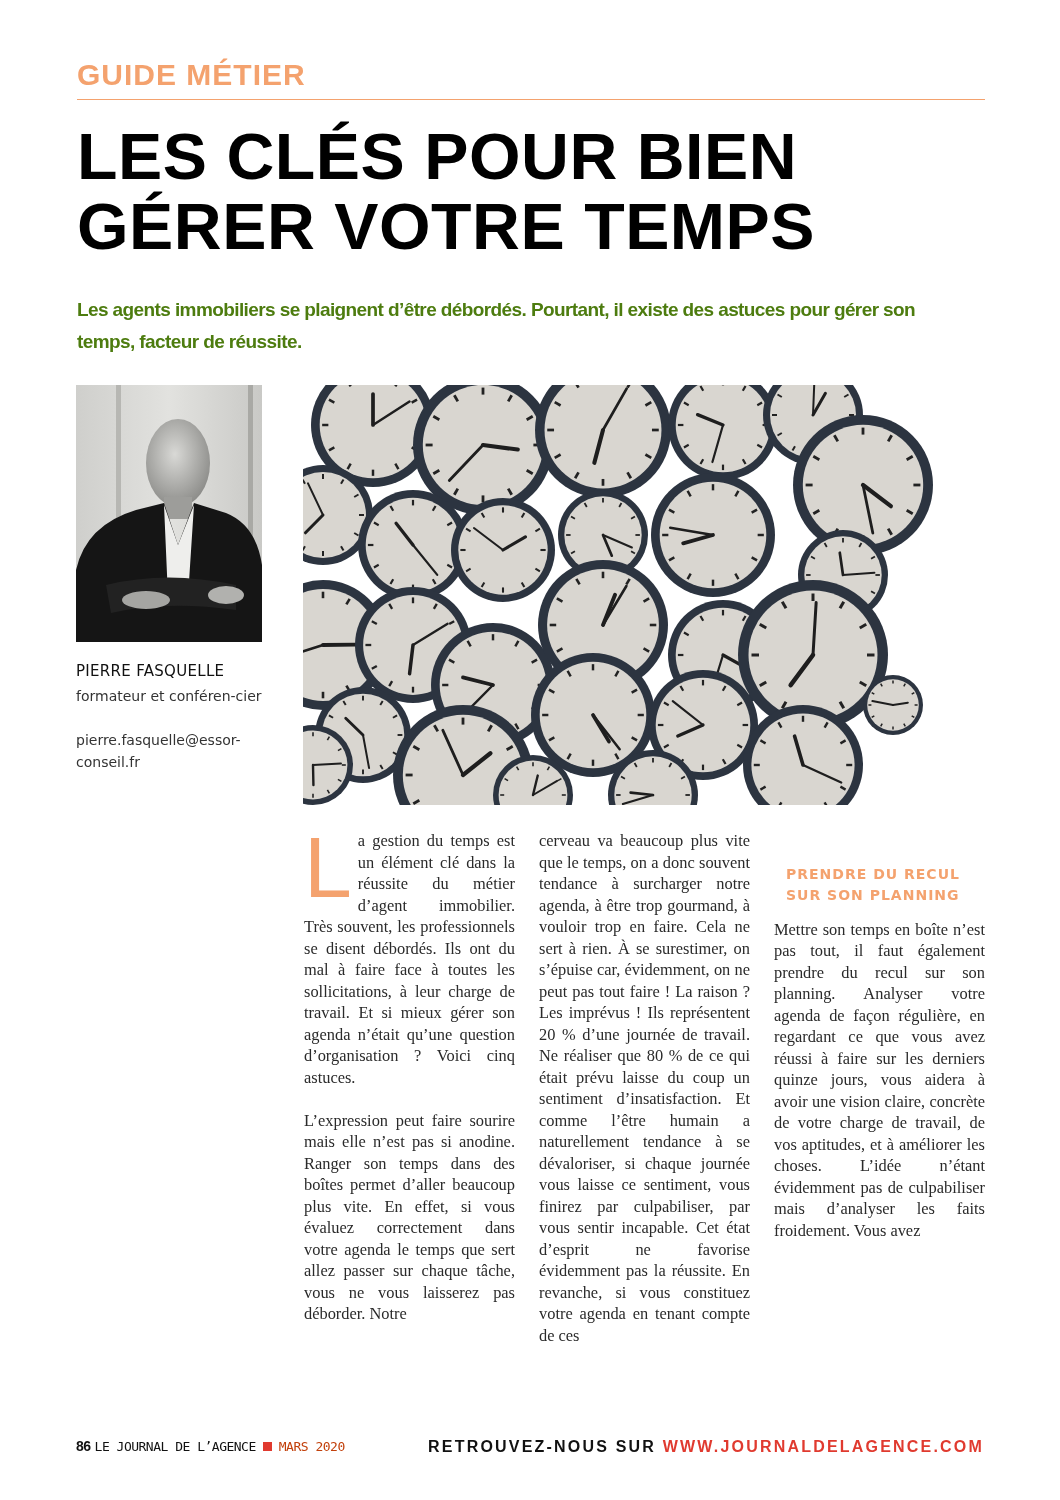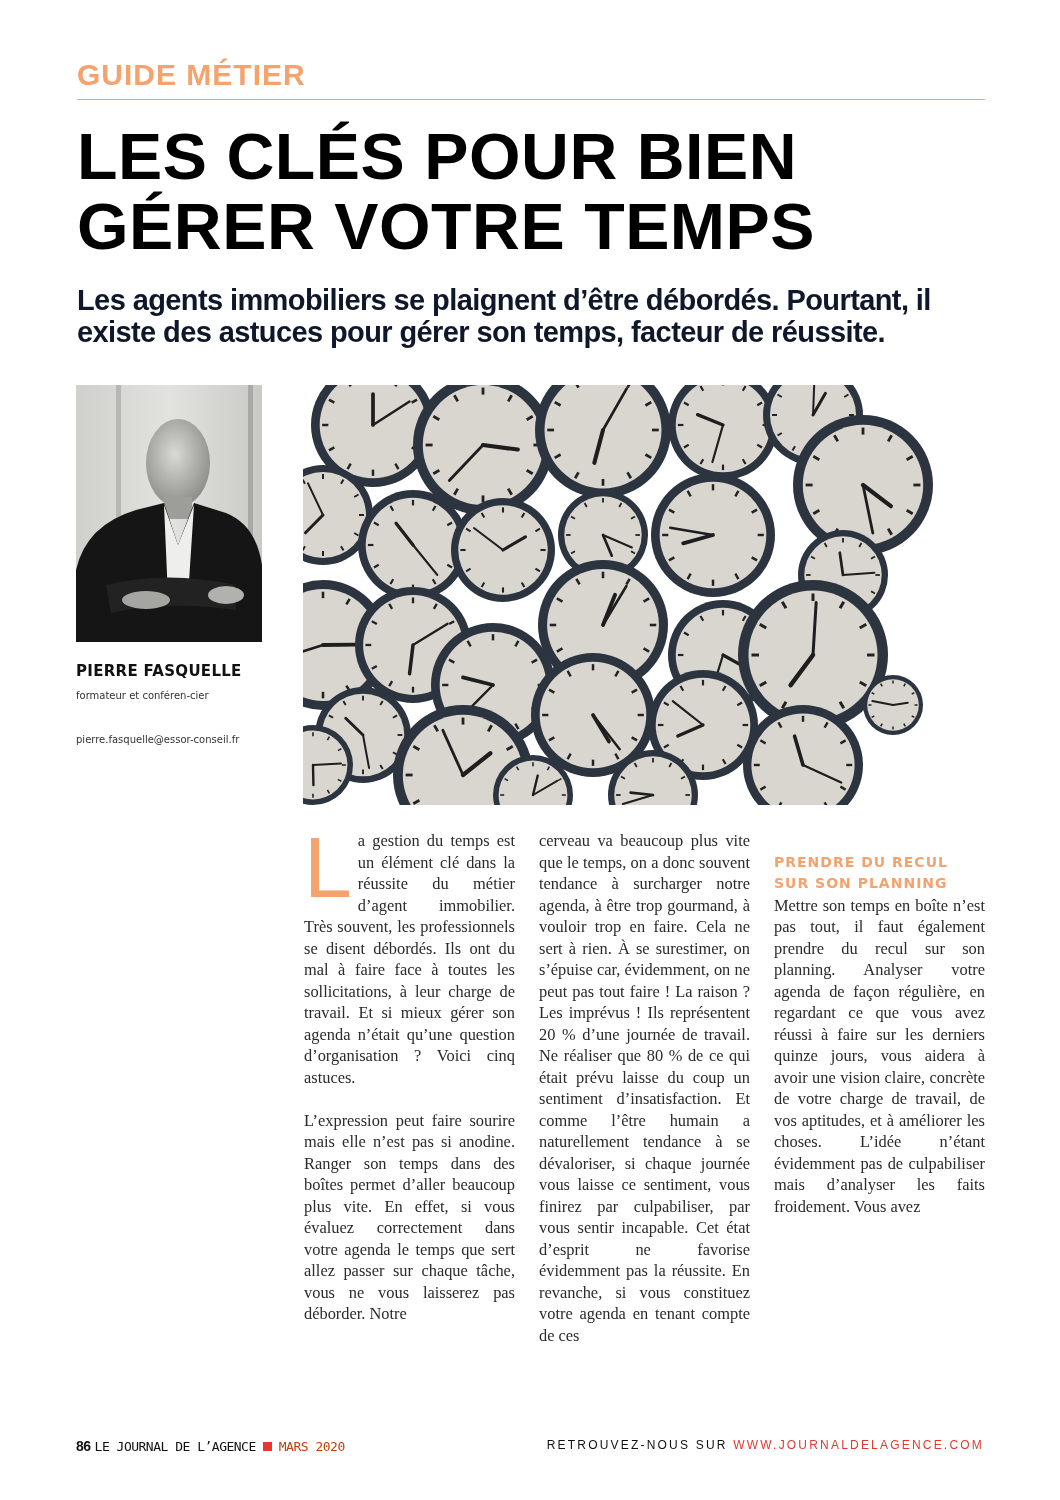--- a/index.html
+++ b/index.html
@@ -1,40 +1,40 @@
 <!DOCTYPE html>
 <html><head>
 <meta charset="utf-8">
 <style>
   html, body { margin:0; padding:0; background:#ffffff; }
   body { width:1060px; height:1500px; position:relative; overflow:hidden; font-family:"Liberation Sans", sans-serif; color:#1a1a1a; }
   .rubric { position:absolute; left:77px; top:58px; font-family:"Liberation Sans", sans-serif; font-weight:bold; font-size:30px; letter-spacing:1px; color:#f4a26e; }
   .rubric-rule { position:absolute; left:77px; top:99px; width:908px; height:1px; background:#f4a26e; }
   .title { position:absolute; left:77px; top:122px; width:900px; font-family:"Liberation Sans", sans-serif; font-weight:bold; font-size:65px; line-height:70px; color:#000; letter-spacing:0.5px; margin:0; transform:scaleX(1.02); transform-origin:left top; }
   .title span { display:block; }
-  .lede { position:absolute; left:77px; top:284px; width:900px; font-family:"Liberation Sans", sans-serif; font-weight:bold; font-size:29px; line-height:32px; color:#0f172a; letter-spacing:-0.6px; margin:0; }
+  .lede { position:absolute; left:77px; top:294px; width:900px; font-family:"Liberation Sans", sans-serif; font-weight:bold; font-size:19px; line-height:32px; color:#4d7c0f; letter-spacing:-0.6px; margin:0; }
   .author-photo { position:absolute; left:76px; top:385px; width:186px; height:257px; overflow:hidden; background:#d8d8d6; }
-  .author-name { position:absolute; left:76px; top:662px; font-family:"DejaVu Sans", sans-serif; font-weight:bold; font-size:15px; color:#111; letter-spacing:0.3px; }
-  .author-role, .author-email { position:absolute; left:76px; width:190px; font-family:"DejaVu Sans", sans-serif; font-size:10px; line-height:22px; color:#333; }
+  .author-name { position:absolute; left:76px; top:662px; font-family:"DejaVu Sans", sans-serif; font-weight:normal; font-size:15px; color:#111; letter-spacing:0.3px; }
+  .author-role, .author-email { position:absolute; left:76px; width:190px; font-family:"DejaVu Sans", sans-serif; font-size:14px; line-height:22px; color:#333; }
   .author-role { top:685px; }
   .author-email { top:729px; }
   .hero { position:absolute; left:303px; top:385px; width:640px; height:420px; overflow:hidden; }
   .col { position:absolute; top:830px; width:211px; font-family:"Liberation Serif", "DejaVu Serif", serif; font-size:16.4px; line-height:21.5px; color:#2a2a2a; text-align:justify; }
   .col p { margin:0; }
   .col1 { left:304px; }
   .col2 { left:539px; }
   .col3 { left:774px; }
   .dropcap { float:left; font-family:"Liberation Sans", sans-serif; font-size:86px; line-height:62px; color:#f4a26e; margin:6px 6px 0 0; height:62px; font-weight:normal; }
-  .subhead { font-family:"DejaVu Sans", sans-serif; font-weight:bold; font-size:14px; line-height:21.5px; letter-spacing:1px; color:#f4a26e; margin:0; text-align:left; }
+  .subhead { font-family:"DejaVu Sans", sans-serif; font-weight:bold; font-size:14px; line-height:21.5px; letter-spacing:1px; color:#f4a26e; margin:12px; text-align:left; }
   .gap { height:21.5px; }
   .footer-left { position:absolute; left:76px; top:1438px; font-family:"DejaVu Sans Mono", monospace; font-size:13px; color:#111; letter-spacing:-0.5px; display:flex; align-items:center; gap:4px; }
   .footer-left .pg { font-family:"Liberation Sans", sans-serif; font-weight:bold; font-size:14px; }
   .footer-left .sq { display:inline-block; width:9px; height:9px; background:#e03a2f; margin:0 3px; }
   .footer-left .date { color:#c2410c; }
-  .footer-right { position:absolute; right:76px; top:1438px; font-family:"Liberation Sans", sans-serif; font-weight:normal; font-size:12px; letter-spacing:2.2px; color:#111; }
+  .footer-right { position:absolute; right:76px; top:1438px; font-family:"Liberation Sans", sans-serif; font-weight:bold; font-size:16px; letter-spacing:2.2px; color:#111; }
   .footer-right a { color:#e03a2f; text-decoration:none; }
 </style>
 </head>
 <body>
 
 <div class="rubric">GUIDE MÉTIER</div>
 <div class="rubric-rule"></div>
 
 <h1 class="title">
   <span>LES CLÉS POUR BIEN</span>

